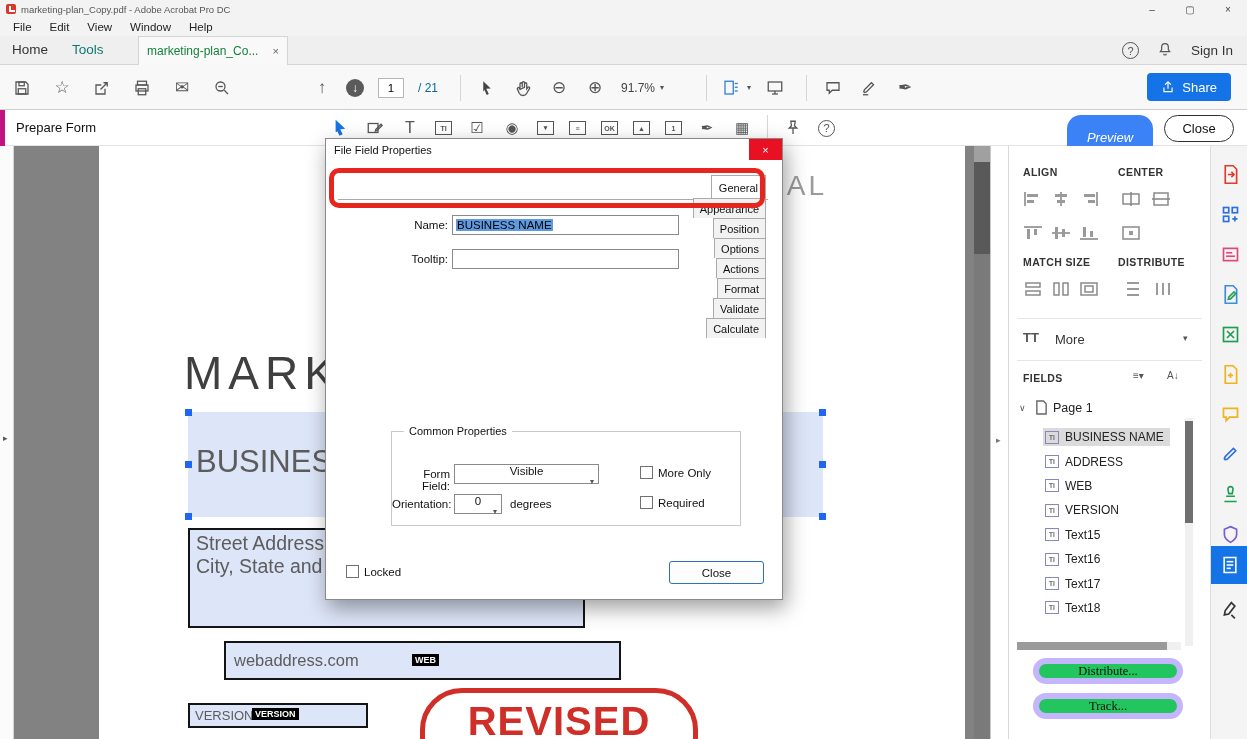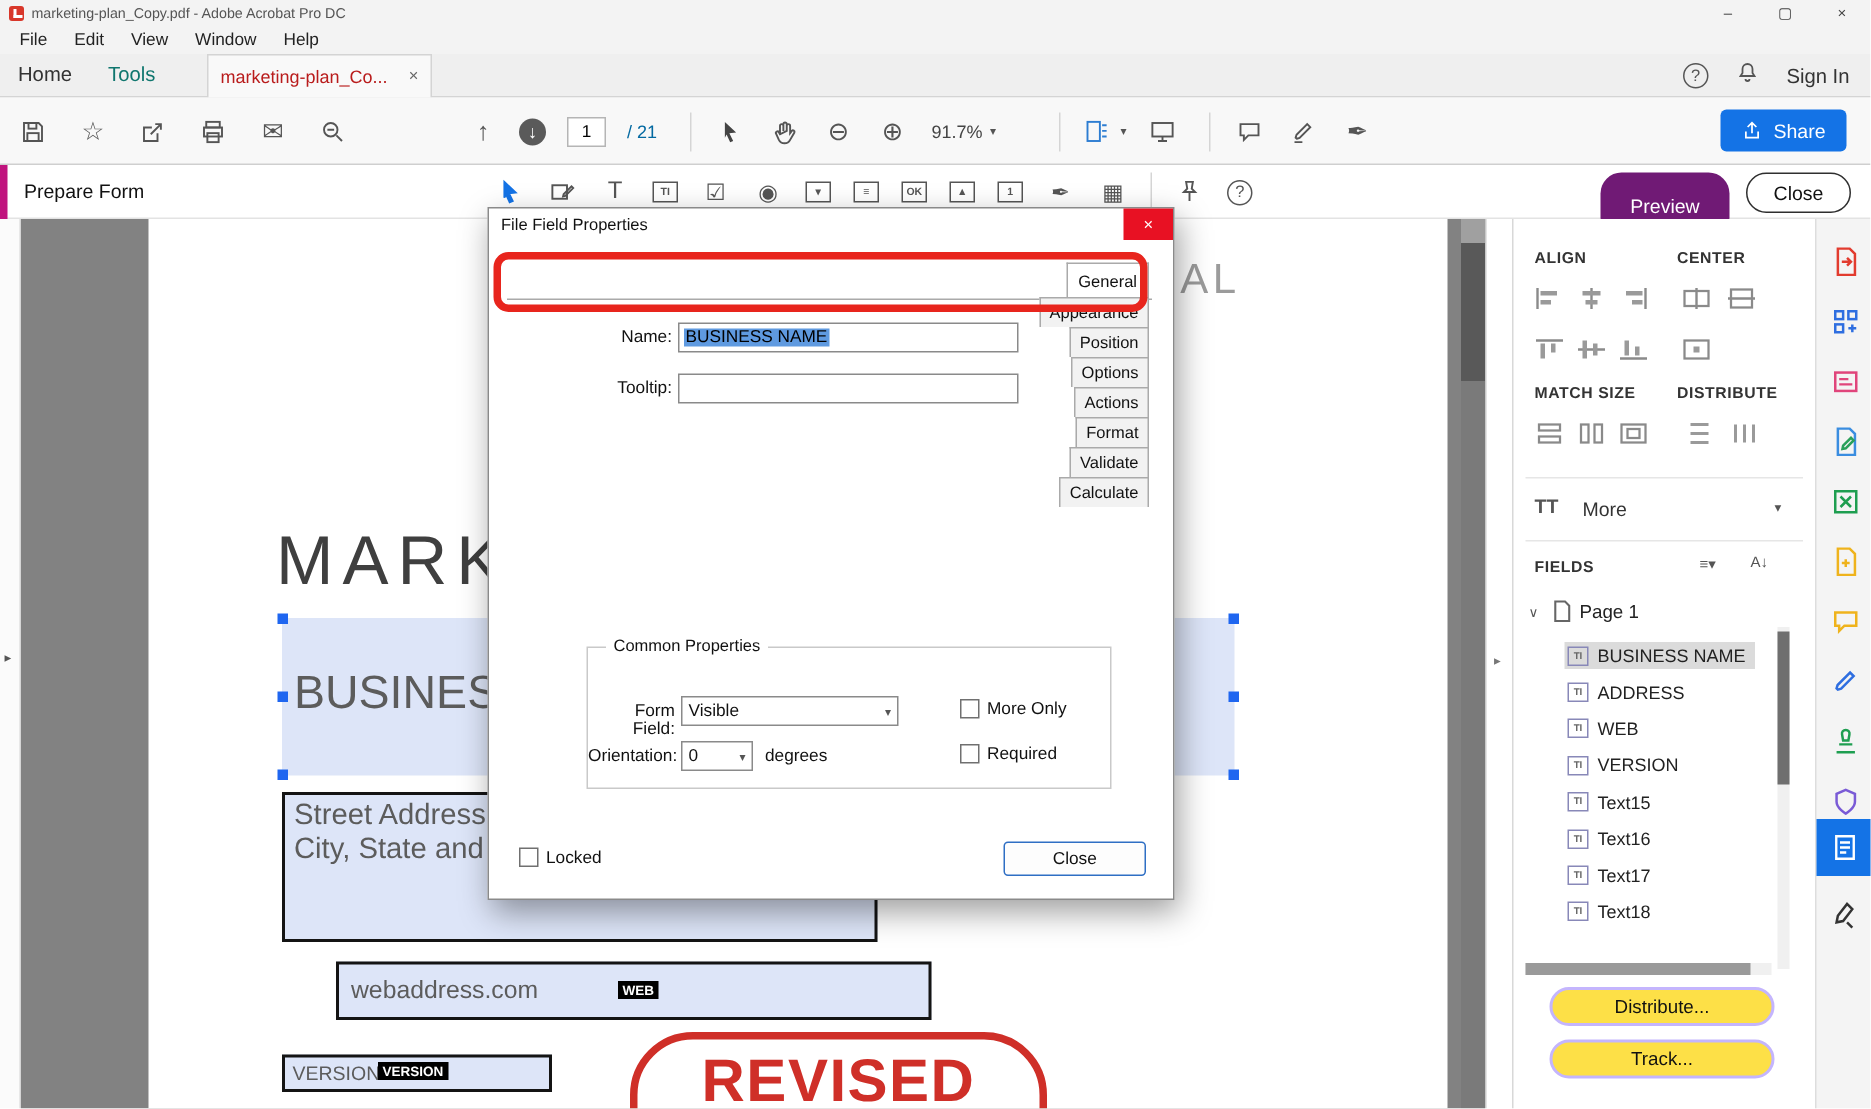--- a/index.html
+++ b/index.html
@@ -17,21 +17,21 @@
 
   
   .menubar { position:absolute; left:0; top:18px; width:1247px; height:18px; background:#f3f3f3; display:flex; align-items:center; padding-left:4px; }
   .menu-item { font-size:11.5px; color:#222; padding:0 9px; }
 
   
   .tabbar { position:absolute; left:0; top:36px; width:1247px; height:29px; background:#efefef; border-bottom:1px solid #d4d4d4; }
   .tab-home { position:absolute; left:12px; top:6px; font-size:13.5px; color:#333; }
   .tab-tools { position:absolute; left:72px; top:6px; font-size:13.5px; color:#0f766e; }
   .doc-tab { position:absolute; left:138px; top:0; width:150px; height:29px; background:#f9f9f9; border:1px solid #d4d4d4; border-bottom:none; display:flex; align-items:center; padding:0 8px; }
-  .doc-tab .lbl { font-size:12px; color:#b91c1c; flex:1; white-space:nowrap; overflow:hidden; }
+  .doc-tab .lbl { font-size:12px; color:#15803d; flex:1; white-space:nowrap; overflow:hidden; }
   .doc-tab .x { font-size:11px; color:#666; margin-left:6px; }
   .tb-right { position:absolute; right:14px; top:0; height:29px; display:flex; align-items:center; gap:18px; }
   .help-circ { width:17px; height:17px; border:1.5px solid #555; border-radius:50%; font-size:11px; color:#555; display:flex; align-items:center; justify-content:center; }
   .signin { font-size:13.5px; color:#333; }
 
   
   .main-toolbar { position:absolute; left:0; top:65px; width:1247px; height:45px; background:#f8f8f8; border-bottom:1px solid #cfcfcf; }
   .tb-group { position:absolute; top:0; height:45px; display:flex; align-items:center; gap:20px; }
   .gi { width:20px; height:20px; display:flex; align-items:center; justify-content:center; color:#555; font-size:17px; }
   .gi svg { width:18px; height:18px; fill:none; stroke:#555; stroke-width:1.7; }
@@ -46,21 +46,21 @@
 
   
   .pf-bar { position:absolute; left:0; top:110px; width:1247px; height:36px; background:#fff; border-bottom:1px solid #e3e3e3; }
   .pf-stripe { position:absolute; left:0; top:0; width:5px; height:36px; background:#c0147e; }
   .pf-label { position:absolute; left:16px; top:10px; font-size:13px; color:#111; }
   .pf-tools { position:absolute; left:330px; top:0; height:36px; display:flex; align-items:center; gap:15px; }
   .pf-ic { min-width:20px; height:20px; display:flex; align-items:center; justify-content:center; color:#555; font-size:15px; }
   .pf-ic svg { width:18px; height:18px; fill:none; stroke:#555; stroke-width:1.7; }
   .pfbox { min-width:17px; height:14px; border:1.5px solid #555; font-size:7px; font-weight:bold; display:flex; align-items:center; justify-content:center; color:#555; padding:0 1px; }
   .cursor-blue svg { stroke:#1473e6; fill:#1473e6; }
-  .pf-preview { position:absolute; right:94px; top:5px; width:86px; height:44px; background:#701a75; color:#fff; border:none; border-radius:14px; font-size:13px; font-family:inherit; }
+  .pf-preview { position:absolute; right:94px; top:5px; width:86px; height:44px; background:#3b82f6; color:#fff; border:none; border-radius:14px; font-size:13px; font-family:inherit;font-style:italic; }
   .pf-close { position:absolute; right:13px; top:5px; width:70px; height:27px; background:#fff; color:#111; border:1px solid #2f2f2f; border-radius:14px; font-size:13px; font-family:inherit; }
 
   
   .left-strip { position:absolute; left:0; top:146px; width:14px; height:593px; background:#fbfbfb; border-right:1px solid #d5d5d5; }
   .left-strip .arr { position:absolute; left:3px; top:287px; font-size:9px; color:#555; }
   .doc-area { position:absolute; left:14px; top:146px; width:960px; height:593px; background:#828282; overflow:hidden; }
   .page { position:absolute; left:85px; top:0; width:866px; height:593px; background:#fff; }
   .doc-scrollbar { position:absolute; left:974px; top:146px; width:16px; height:593px; background:#7a7a7a; }
   .doc-scrollbar .btn { position:absolute; left:0; top:0; width:16px; height:16px; background:#a0a0a0; }
   .doc-scrollbar .thumb { position:absolute; left:0; top:16px; width:16px; height:92px; background:#595959; }
@@ -91,21 +91,21 @@
   .dlg-close { position:absolute; right:0; top:0; width:33px; height:21px; background:#e81123; color:#fff; font-size:11px; display:flex; align-items:center; justify-content:center; }
   .tabstrip { position:absolute; left:12px; top:36px; right:14px; height:25px; display:flex; border-bottom:1px solid #aaa; align-items:flex-end;flex-direction:column; }
   .dtab { font-size:11px; color:#111; padding:4px 6px 3px; border:1px solid #aaa; border-bottom:none; background:#f2f2f2; margin-right:2px; white-space:nowrap; }
   .dtab.active { background:#fff; padding:6px 7px 4px; margin-bottom:-1px; border-bottom:1px solid #fff; }
   .d-label { position:absolute; font-size:11.5px; color:#111; width:70px; text-align:right; }
   .d-input { position:absolute; height:20px; border:1px solid #8a8a8a; background:#fff; font-size:11.5px; display:flex; align-items:center; padding:0 3px; }
   .sel-text { background:#5f9ae0; color:#000; padding:0 1px; }
   .groupbox { position:absolute; left:65px; top:292px; width:350px; height:95px; border:1px solid #c9c9c9; }
   .groupbox .g-title { position:absolute; left:12px; top:-7px; background:#fff; padding:0 5px; font-size:11px; color:#111; }
   .g-label { position:absolute; font-size:11.5px; color:#111; text-align:right; }
-  .dd { position:absolute; height:20px; border:1px solid #8a8a8a; background:#fff; font-size:11.5px; display:flex; align-items:center; padding:0 4px; color:#111; }
+  .dd { position:absolute; height:20px; border:1px solid #8a8a8a; background:#fff; font-size:11.5px; display:flex; align-items:center; padding:0 4px; color:#111;flex-direction:column; }
   .dd .dd-caret { margin-left:auto; }
   .cb { position:absolute; display:flex; align-items:center; gap:5px; font-size:11.5px; color:#111; }
   .cb-box { width:13px; height:13px; border:1px solid #707070; background:#fff; }
   .dlg-close-btn { position:absolute; left:343px; top:422px; width:95px; height:23px; background:#fdfdfd; border:1px solid #2f6fc4; border-radius:3px; font-size:11.5px; font-family:inherit; color:#111; }
   .red-rect { position:absolute; left:329px; top:168px; width:436px; height:40px; border:5px solid #e8251d; border-radius:10px; z-index:30; pointer-events:none; }
 
   
   .rp { position:absolute; left:1008px; top:146px; width:202px; height:593px; background:#fff; border-left:1px solid #d8d8d8; }
   .rp-label { position:absolute; font-size:10.5px; font-weight:bold; color:#333; letter-spacing:.4px; }
   .rp-ic { position:absolute; width:24px; height:18px; display:flex; align-items:center; justify-content:center; }
@@ -125,21 +125,21 @@
   .fl { position:absolute; left:0; top:279px; width:172px; }
   .fl-item { height:24.4px; display:flex; align-items:center; padding-left:34px; }
   .fl-wrap { display:flex; align-items:center; gap:6px; padding:2px 6px 2px 2px; }
   .fl-item.selected .fl-wrap { background:#dbdbdb; }
   .ti-ic { min-width:14px; height:13px; border:1px solid #8888b8; font-size:6.5px; font-weight:bold; color:#666; display:flex; align-items:center; justify-content:center; }
   .fl-lbl { font-size:12px; color:#222; white-space:nowrap; }
   .rp-vscroll { position:absolute; left:176px; top:272px; width:8px; height:228px; background:#f0f0f0; }
   .rp-vscroll .thumb { position:absolute; left:0; top:3px; width:8px; height:102px; background:#6f6f6f; }
   .rp-hscroll { position:absolute; left:8px; top:496px; width:164px; height:8px; background:#f0f0f0; }
   .rp-hscroll .thumb { position:absolute; left:0; top:0; width:150px; height:8px; background:#9a9a9a; }
-  .rp-btn { position:absolute; left:24px; width:150px; height:26px; border:2px solid #c4b5fd; border-radius:13px; background:#fde047; font-size:12.5px; color:#111; font-family:Liberation Sans, sans-serif; }
+  .rp-btn { position:absolute; left:24px; width:150px; height:26px; border:6px solid #c4b5fd; border-radius:13px; background:#22c55e; font-size:12.5px; color:#111; font-family:Liberation Serif, serif; }
 
   
   .rail { position:absolute; left:1210px; top:146px; width:37px; height:593px; background:#f4f4f4; border-left:1px solid #ddd; }
   .rail-ic { position:absolute; left:7px; width:24px; height:24px; display:flex; align-items:center; justify-content:center; }
   .rail-ic svg { width:21px; height:21px; fill:none; stroke-width:1.9; }
   .rail-active { position:absolute; left:0; top:400px; width:37px; height:38px; background:#1473e6; display:flex; align-items:center; justify-content:center; }
   .rail-active svg { width:20px; height:20px; fill:none; stroke:#fff; stroke-width:1.9; }
 </style>
 </head>
 <body>

